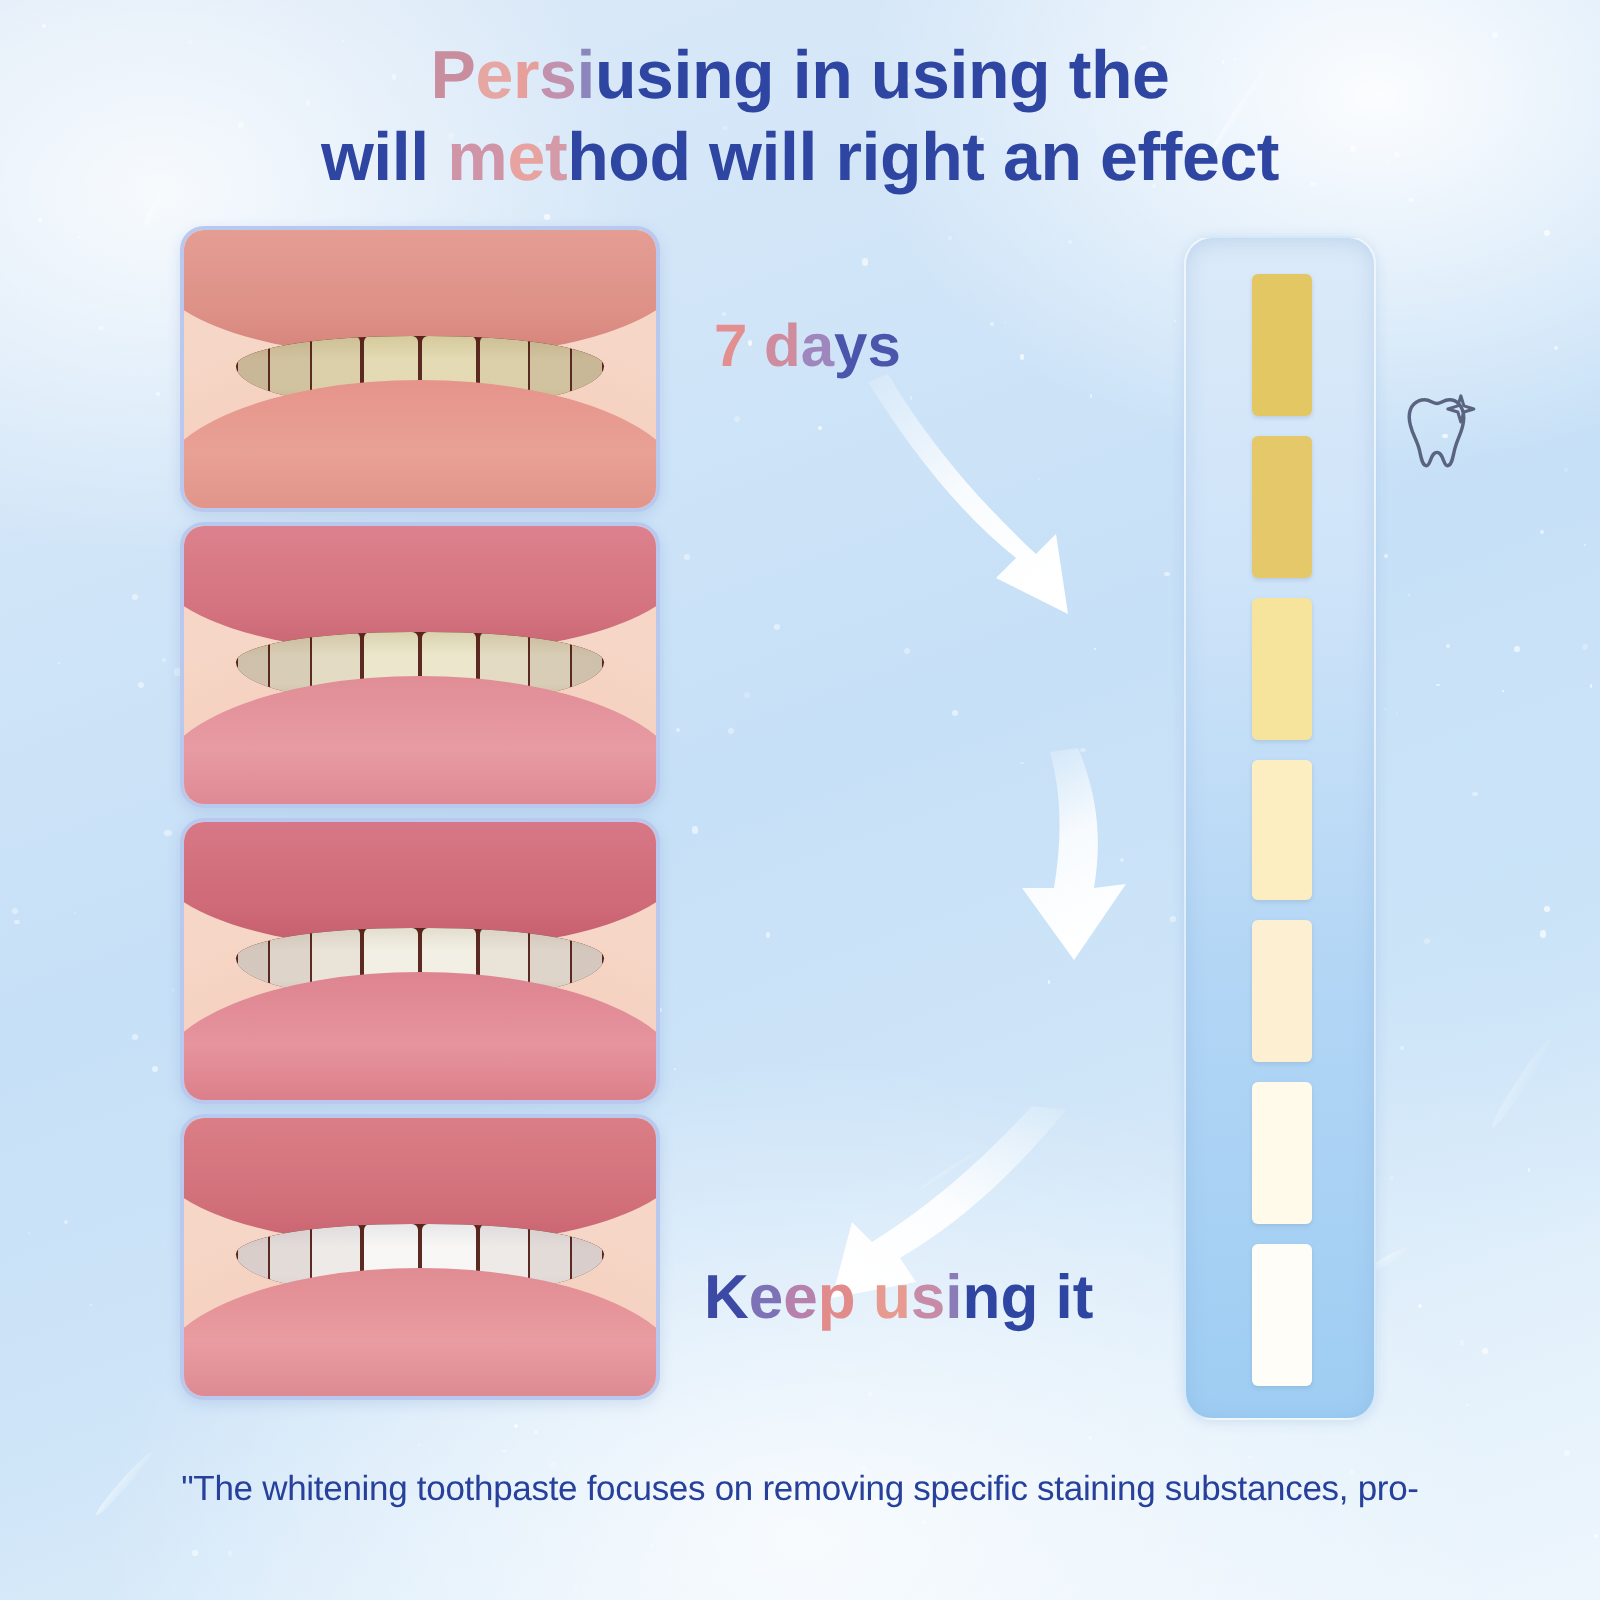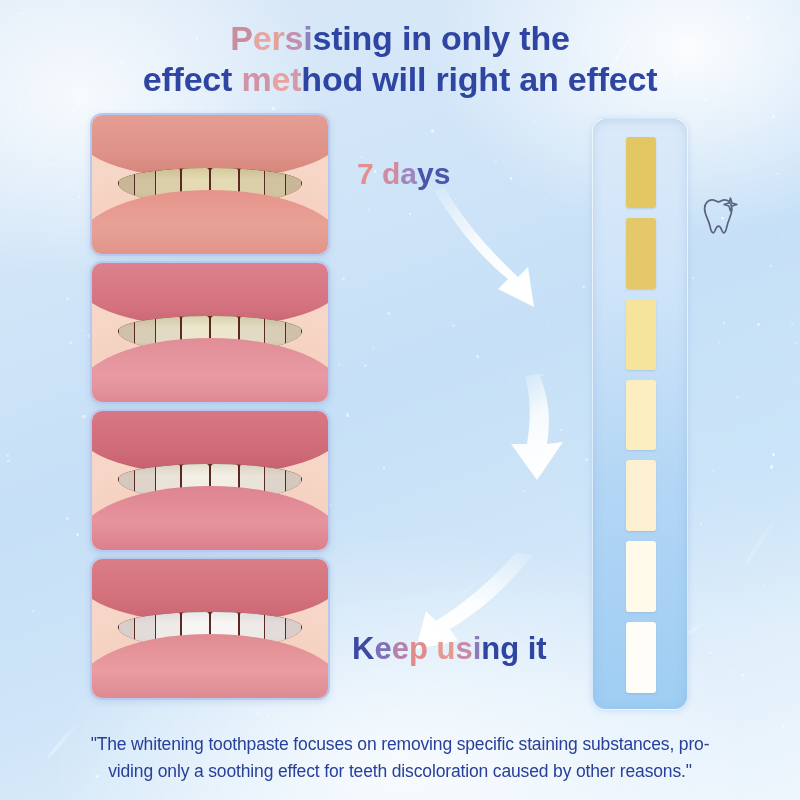--- a/index.html
+++ b/index.html
@@ -337,22 +337,22 @@
       <div class="streak" style="width: 41.6899px; height: 3.87713px; left: 40.6356px; top: 740.055px; transform: rotate(-48.4117deg); opacity: 0.6;"></div>
       <div class="streak" style="width: 52.751px; height: 2.79776px; left: 127.039px; top: 659.446px; transform: rotate(-58.6675deg); opacity: 0.4;"></div>
       <div class="streak" style="width: 26.8815px; height: 4.60196px; left: 265.307px; top: 535.397px; transform: rotate(-58.1667deg); opacity: 0.52;"></div>
       <div class="streak" style="width: 33.7516px; height: 3.8631px; left: 671.639px; top: 631.416px; transform: rotate(-31.1172deg); opacity: 0.65;"></div>
       <div class="streak" style="width: 53.4786px; height: 4.99455px; left: 734.208px; top: 539.351px; transform: rotate(-56.8429deg); opacity: 0.32;"></div>
       <div class="streak" style="width: 31.029px; height: 2.22288px; left: 593.732px; top: 245.855px; transform: rotate(-52.03deg); opacity: 0.49;"></div>
       <div class="streak" style="width: 35.2922px; height: 2.16849px; left: 457.229px; top: 584.153px; transform: rotate(-33.3679deg); opacity: 0.27;"></div>
     </div>
 
   <div id="title">
-    <span class="ln" id="title-l1"><span style="color: rgb(201, 142, 158);">P</span><span style="color: rgb(230, 166, 162);">e</span><span style="color: rgb(231, 159, 156);">r</span><span style="color: rgb(194, 145, 174);">s</span><span style="color: rgb(140, 134, 189);">i</span><span style="color: rgb(47, 69, 162);">sting in only the</span></span>
-    <span class="ln" id="title-l2"><span style="color: rgb(47, 69, 162);">effect </span><span style="color: rgb(207, 148, 166);">m</span><span style="color: rgb(232, 163, 160);">e</span><span style="color: rgb(212, 154, 168);">t</span><span style="color: rgb(47, 69, 162);">hod will right an effect</span></span>
+    <span class="ln" id="title-l1"><span style="color: rgb(201, 142, 158);">P</span><span style="color: rgb(230, 166, 162);">e</span><span style="color: rgb(231, 159, 156);">r</span><span style="color: rgb(194, 145, 174);">s</span><span style="color: rgb(140, 134, 189);">i</span><span style="color: rgb(47, 69, 162);">using in using the</span></span>
+    <span class="ln" id="title-l2"><span style="color: rgb(47, 69, 162);">will </span><span style="color: rgb(207, 148, 166);">m</span><span style="color: rgb(232, 163, 160);">e</span><span style="color: rgb(212, 154, 168);">t</span><span style="color: rgb(47, 69, 162);">hod will right an effect</span></span>
   </div>
 
   <div class="photo" id="photo1">
     <div class="ph-inner p1">
       <div class="skin"></div>
       <div class="lip-top"></div>
       <div class="mouth">
         <div class="teethrow">
             <div class="tooth" style="flex: 0.62 1 0%; background: linear-gradient(rgb(216, 207, 160) 0%, rgb(232, 224, 184) 32%, rgb(232, 224, 184) 72%, rgb(216, 207, 160) 100%); opacity: 0.78;"></div>
             <div class="tooth" style="flex: 0.78 1 0%; background: linear-gradient(rgb(216, 207, 160) 0%, rgb(232, 224, 184) 32%, rgb(232, 224, 184) 72%, rgb(216, 207, 160) 100%); opacity: 0.84;"></div>
@@ -476,16 +476,15 @@
              C37.5,20 34,24 32.5,31 C31.6,35.2 31,38.5 29,38.5 C26.8,38.5 26.8,31.5 23.5,31.5
              C20.2,31.5 20.2,38.5 18,38.5 C16,38.5 15.4,35.2 14.5,31 C13,24 9,20 9,13 Z" fill="none" stroke="#5a6480" stroke-width="1.8" stroke-linejoin="round"></path>
     <path d="M36,2 L37.6,7.2 L42.8,8.8 L37.6,10.4 L36,15.6 L34.4,10.4 L29.2,8.8 L34.4,7.2 Z" fill="none" stroke="#5a6480" stroke-width="1.6" stroke-linejoin="round"></path>
   </svg>
 
   <div class="stage" id="stage1"><span style="color: rgb(227, 143, 143);">7</span><span style="color: rgb(207, 140, 158);"> d</span><span style="color: rgb(159, 134, 189);">a</span><span style="color: rgb(74, 85, 171);">ys</span></div>
   <div class="stage" id="stage4"><span style="color: rgb(60, 74, 166);">K</span><span style="color: rgb(125, 114, 182);">e</span><span style="color: rgb(184, 129, 172);">e</span><span style="color: rgb(226, 139, 139);">p </span><span style="color: rgb(231, 154, 144);">u</span><span style="color: rgb(199, 139, 168);">s</span><span style="color: rgb(139, 124, 184);">i</span><span style="color: rgb(47, 69, 162);">ng it</span></div>
 
   <div id="caption">
     <span class="cl">"The whitening toothpaste focuses on removing specific staining substances, pro-</span>
-    <span class="cl">viding only a soothing effect for teeth discoloration caused by other reasons."</span>
   </div>
 
 </div>
 
 </body></html>

